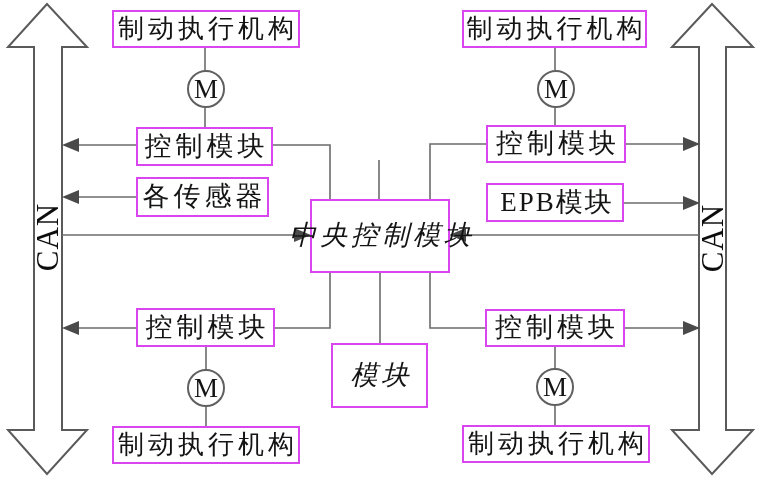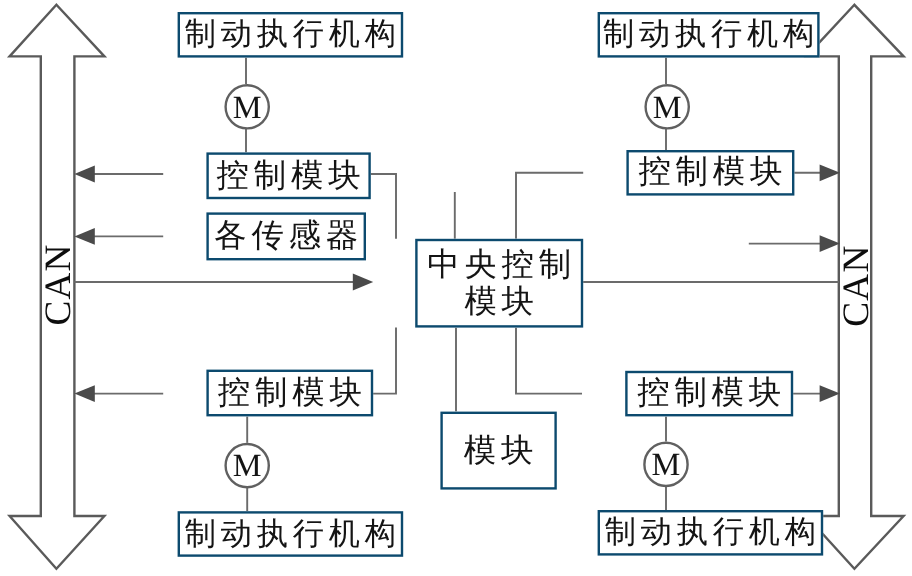--- a/index.html
+++ b/index.html
@@ -9,35 +9,34 @@
     height: 480px;
     background: #ffffff;
     font-family: "Liberation Serif", "DejaVu Serif", serif;
     overflow: hidden;
   }
   #wires { position: absolute; left: 0; top: 0; z-index: 1; }
   .box {
     position: absolute;
     box-sizing: border-box;
     background: #ffffff;
-    border: 2px solid #0c4a6e;
+    border: 2px solid #d946ef;
     color: #141414;
     display: flex;
     align-items: center;
     justify-content: center;
     text-align: center;
     z-index: 2;
     font-size: 27px;
     letter-spacing: 4px;
     line-height: 1.15;
     white-space: nowrap;
-    margin-left: 36px;
   }
   .box .inner { transform: translateX(2px); } 
-  .box.two-line { flex-direction: column; }
+  .box.two-line { flex-direction: row; font-style: italic; }
   .motor {
     position: absolute;
     box-sizing: border-box;
     width: 38px; height: 38px;
     border: 2px solid #606060;
     border-radius: 50%;
     background: #ffffff;
     color: #141414;
     display: flex;
     align-items: center;
@@ -145,20 +144,23 @@
 
   <div class="box" style="left:462px; top:10px; width:185px; height:38px; font-size:26px;">
     <span class="inner">制动执行机构</span>
   </div>
   <div class="motor" style="left:537px; top:70px;">
     <span>M</span>
   </div>
   <div class="box" style="left:486px; top:125px; width:140px; height:38px;">
     <span class="inner">控制模块</span>
   </div>
+  <div class="box" style="left:486px; top:183px; width:138px; height:39px; letter-spacing:2px;">
+    <span class="inner">EPB模块</span>
+  </div>
 
   <div class="box" style="left:136px; top:308px; width:139px; height:39px;">
     <span class="inner">控制模块</span>
   </div>
   <div class="motor" style="left:187px; top:369px;">
     <span>M</span>
   </div>
   <div class="box" style="left:112px; top:426px; width:188px; height:38px; font-size:26px;">
     <span class="inner">制动执行机构</span>
   </div>

